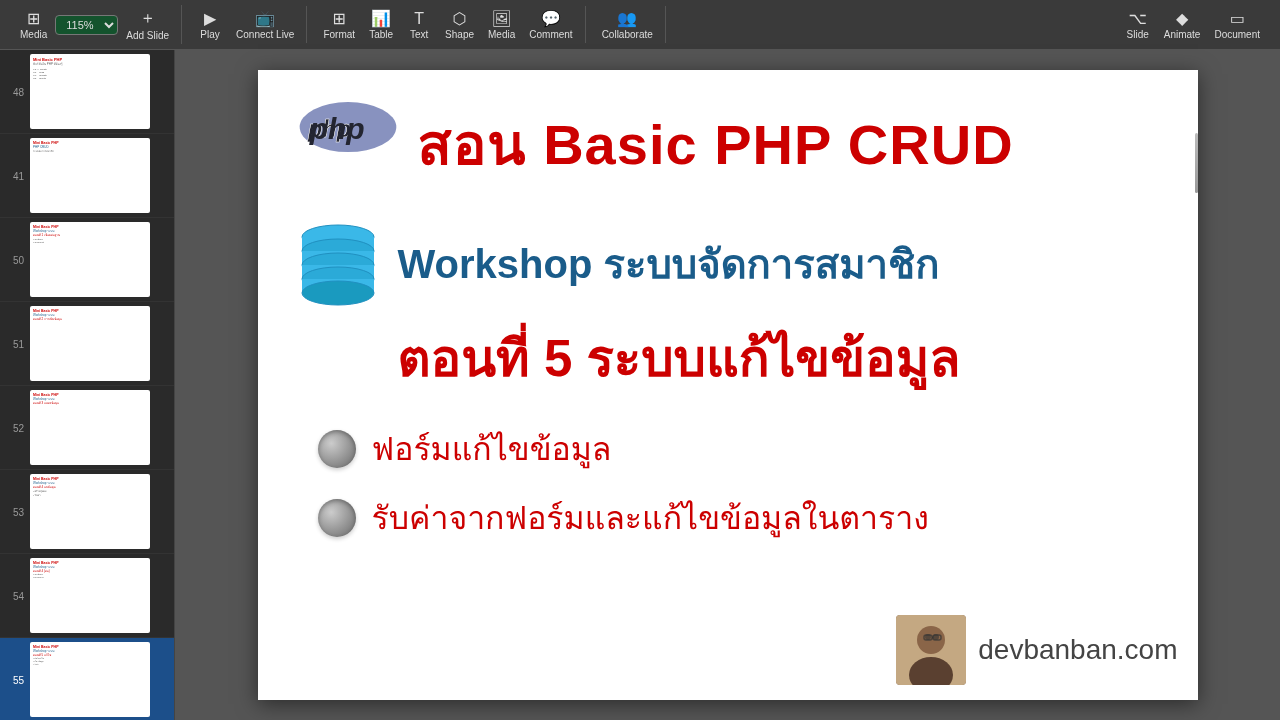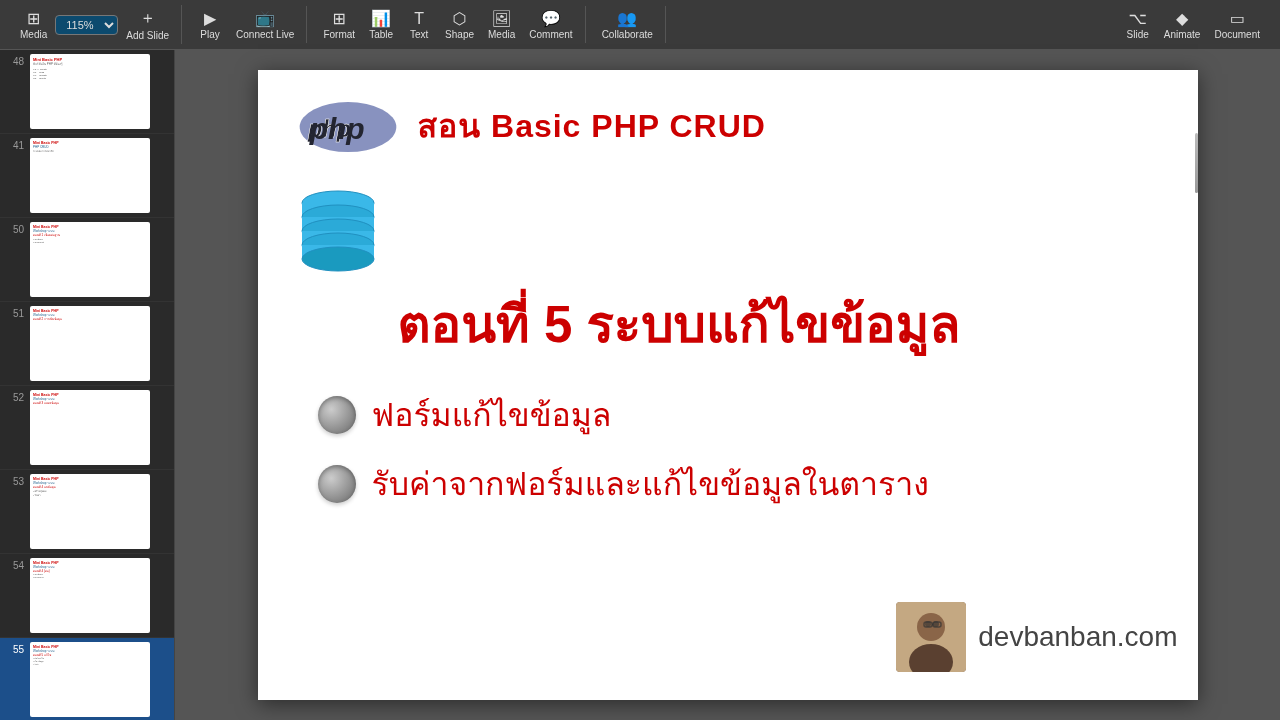--- a/index.html
+++ b/index.html
@@ -36,21 +36,21 @@
       justify-content: center;
       color: #ddd;
       font-size: 10px;
       padding: 3px 6px;
       cursor: pointer;
       border-radius: 4px;
       min-width: 36px;
     }
     .toolbar-btn .icon { font-size: 16px; margin-bottom: 1px; }
     .toolbar-select {
-      background: #0c4a6e;
+      background: #14532d;
       color: #ddd;
       border: 1px solid #777;
       border-radius: 4px;
       padding: 2px 6px;
       font-size: 11px;
       cursor: pointer;
     }
     .toolbar-icon-large { font-size: 20px; }
 
     
@@ -61,21 +61,21 @@
 
     
     .sidebar {
       width: 175px;
       background: #2a2a2a;
       overflow-y: auto;
       border-right: 1px solid #444;
     }
     .slide-thumb {
       display: flex;
-      align-items: flex-start;
+      align-items: center;
       padding: 4px 6px;
       cursor: pointer;
       border-bottom: 1px solid #333;
       gap: 6px;
     }
     .slide-thumb.active { background: #1c4f8a; }
     .slide-num {
       color: #999;
       font-size: 10px;
       min-width: 18px;
@@ -129,21 +129,21 @@
       display: flex;
       margin-bottom: 30px;
     }
     .php-logo {
       width: 100px;
       height: 55px;
       margin-right: 20px;
       flex-shrink: 0;
     }
     .slide-main-title {
-      font-size: 32px;
+      font-size: 56px;
       font-weight: bold;
       color: #cc0000;
       letter-spacing: 1px;
     }
 
     
     .workshop-row {
       display: flex;
       align-items: center;
       margin-bottom: 8px;
@@ -187,21 +187,21 @@
       box-shadow: inset 0 2px 4px rgba(0,0,0,0.3), 0 2px 4px rgba(0,0,0,0.2);
     }
     .bullet-text {
       font-size: 32px;
       color: #cc0000;
     }
 
     
     .watermark {
       position: absolute;
-      bottom: 28px;
+      bottom: 15px;
       right: 20px;
       display: flex;
       align-items: center;
       gap: 12px;
     }
     .avatar-img {
       width: 70px;
       height: 70px;
       border-radius: 4px;
       background: #8a7060;
@@ -434,20 +434,23 @@
             <rect x="4" y="18" width="72" height="14" fill="#3ab8e8"></rect>
             <ellipse cx="40" cy="32" rx="36" ry="12" fill="#2baad8" stroke="#2090c0" stroke-width="1"></ellipse>
             <rect x="4" y="32" width="72" height="14" fill="#3ab8e8"></rect>
             <ellipse cx="40" cy="46" rx="36" ry="12" fill="#2baad8" stroke="#2090c0" stroke-width="1"></ellipse>
             <rect x="4" y="46" width="72" height="14" fill="#3ab8e8"></rect>
             <ellipse cx="40" cy="60" rx="36" ry="12" fill="#2baad8" stroke="#2090c0" stroke-width="1"></ellipse>
             <rect x="4" y="60" width="72" height="14" fill="#3ab8e8"></rect>
             <ellipse cx="40" cy="74" rx="36" ry="12" fill="#1a9abf" stroke="#2090c0" stroke-width="1"></ellipse>
           </svg>
 
+          <div>
+            <div class="workshop-text">Workshop ระบบจัดการสมาชิก</div>
+          </div>
         </div>
 
         <div class="workshop-sub">ตอนที่ 5 ระบบแก้ไขข้อมูล</div>
 
         <div class="bullet-list">
           <div class="bullet-item">
             <div class="bullet-circle"></div>
             <span class="bullet-text">ฟอร์มแก้ไขข้อมูล</span>
           </div>
           <div class="bullet-item">

